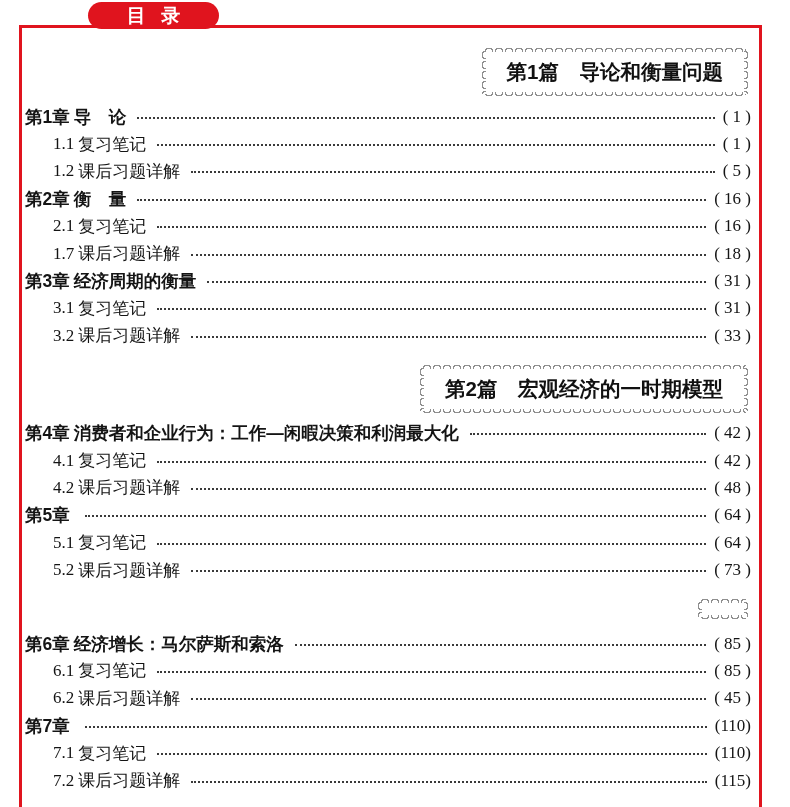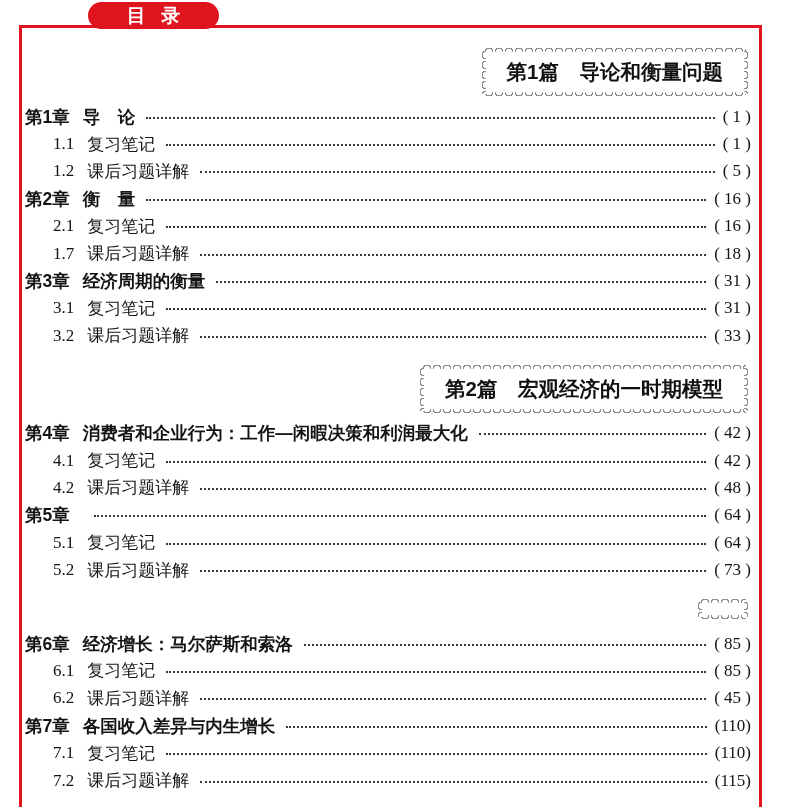--- a/index.html
+++ b/index.html
@@ -93,21 +93,21 @@
     align-items: center;
     height: 27.4px;
     font-size: 17px;
   }
   .toc-row.chapter {
     font-family: "Liberation Sans", sans-serif;
     font-weight: 700;
     font-size: 17.5px;
   }
   .toc-row.sub { padding-left: 28px; }
-  .num { white-space: pre; margin-right: 13px; }
+  .num { white-space: pre; margin-right: 4px; }
   .title { white-space: pre; }
   .leader {
     flex: 1;
     height: 0;
     border-bottom: 2px dotted var(--dots);
     margin: 0 8px 0 11px;
     position: relative;
     top: 1px;
     min-width: 20px;
   }
@@ -282,21 +282,20 @@
 
   <div class="toc-row sub">
     <span class="num">6.2</span>
     <span class="title">课后习题详解</span>
     <span class="leader"></span>
     <span class="pageno">( 45 )</span>
   </div>
 
   <div class="toc-row chapter">
     <span class="num">第7章</span>
-    <span class="title">各国收入差异与内生增长</span>
     <span class="leader"></span>
     <span class="pageno">(110)</span>
   </div>
 
   <div class="toc-row sub">
     <span class="num">7.1</span>
     <span class="title">复习笔记</span>
     <span class="leader"></span>
     <span class="pageno">(110)</span>
   </div>

